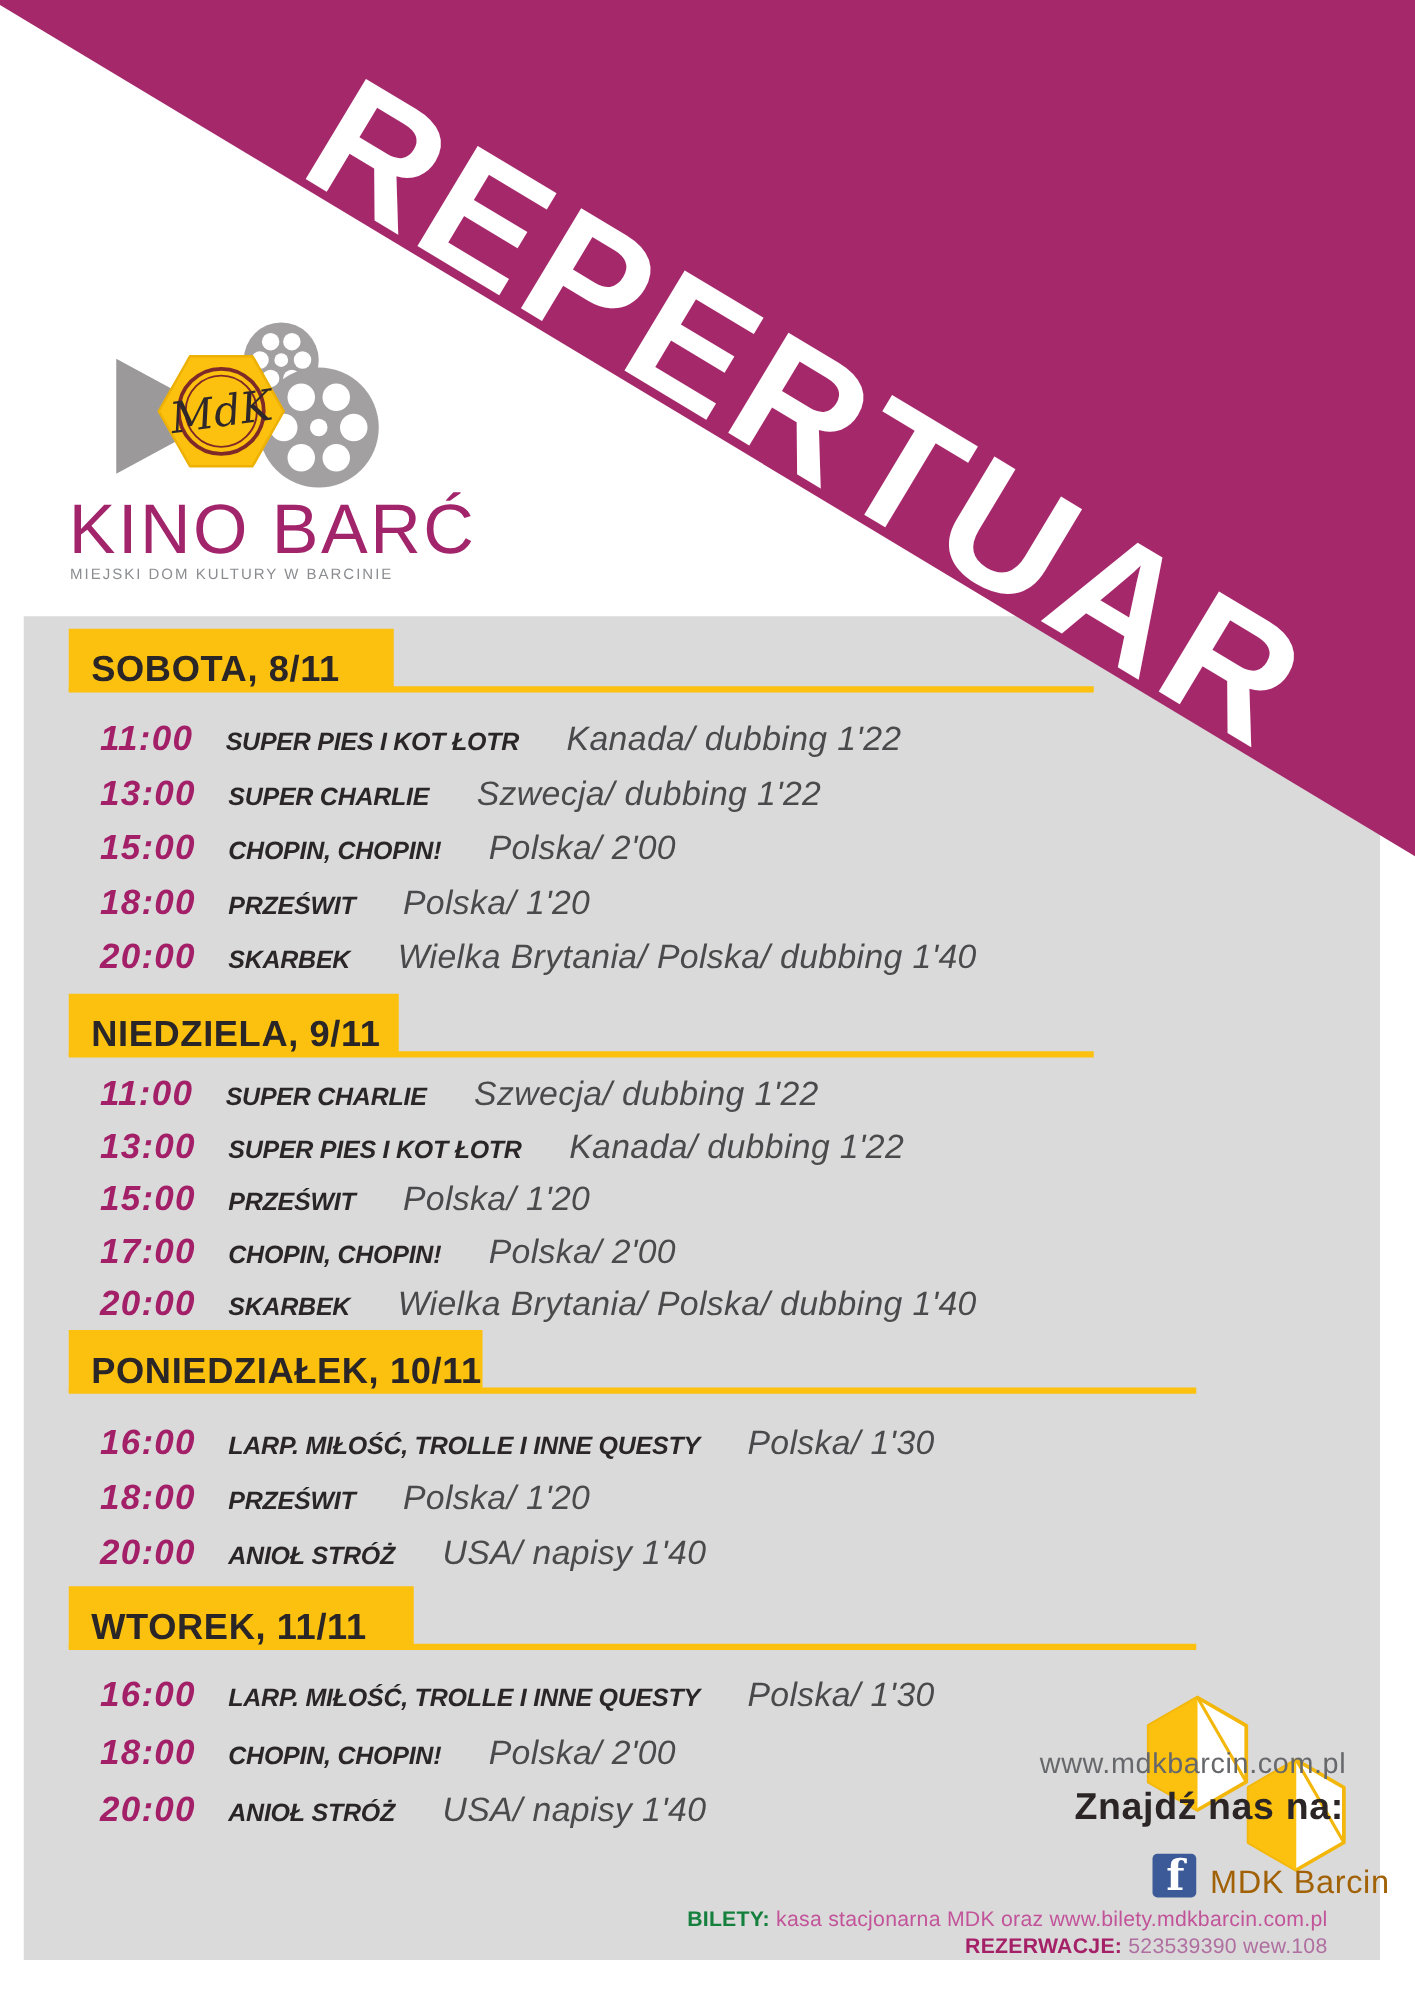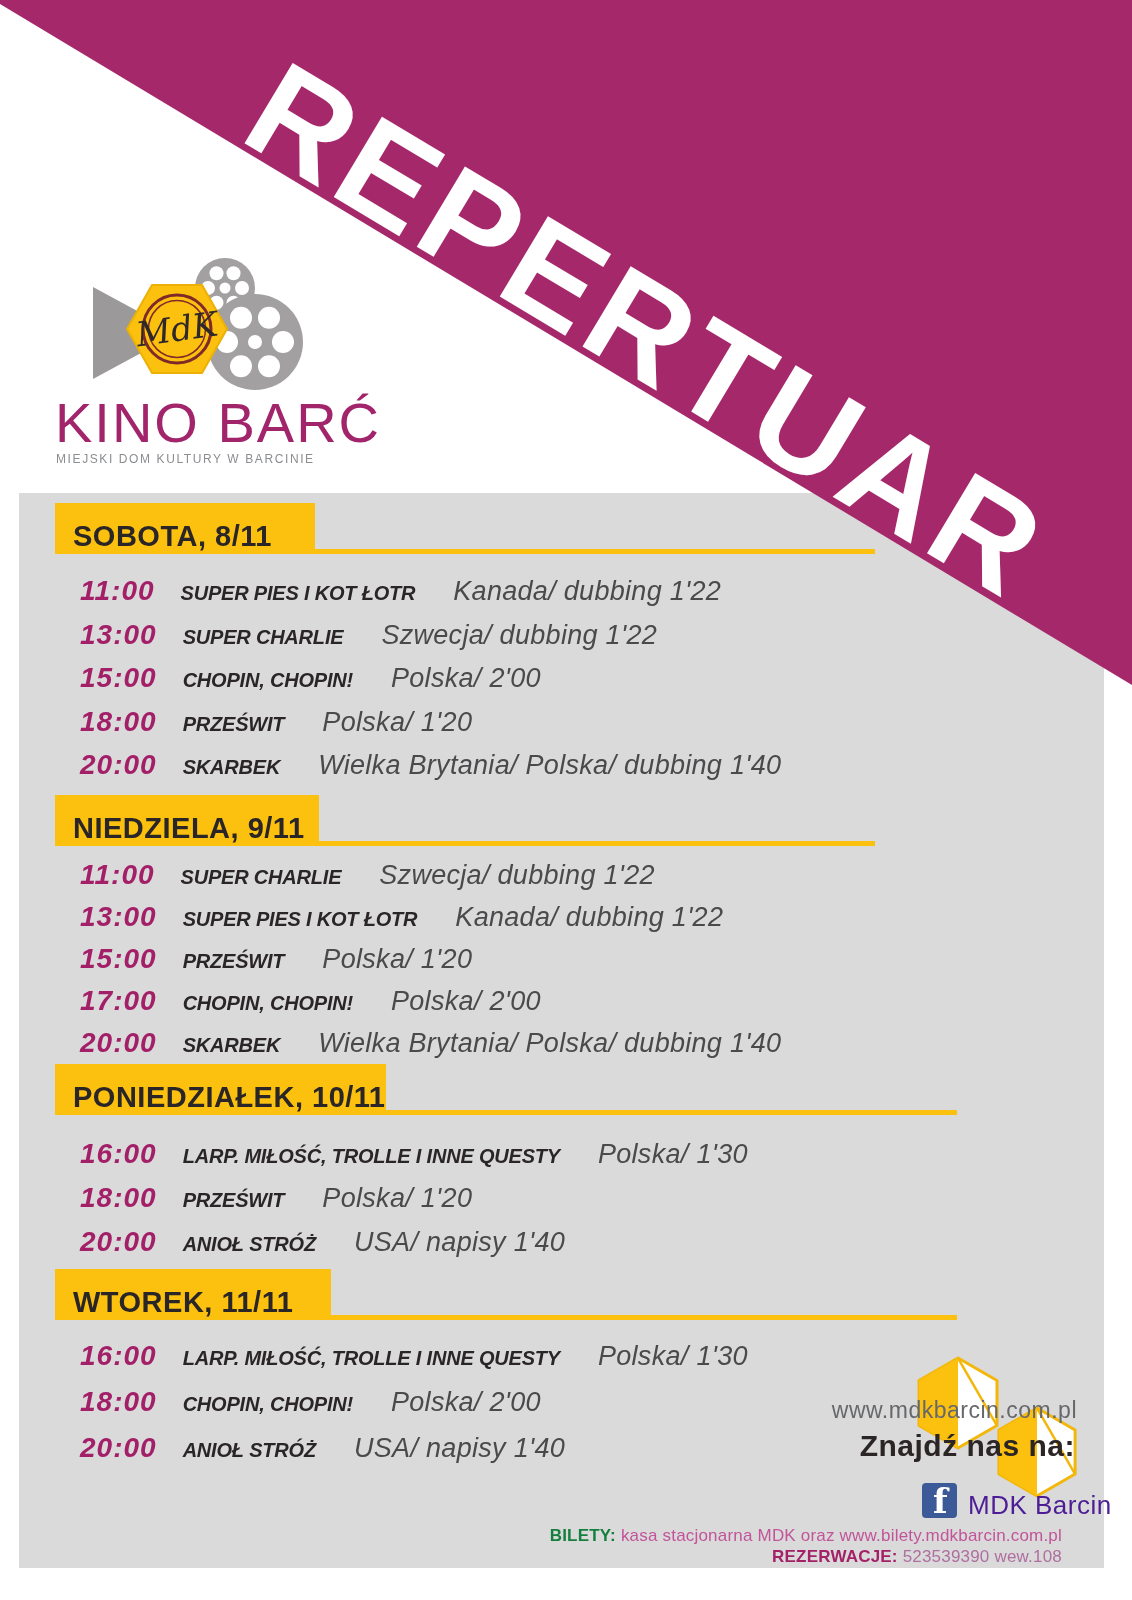--- a/index.html
+++ b/index.html
@@ -51,21 +51,21 @@
   #find-us{right:57px;top:1429px;z-index:3;font-size:30px;font-weight:bold;color:#2B2526;letter-spacing:.5px;}
   #website{right:55px;top:1397px;z-index:3;font-size:23px;color:#66686B;letter-spacing:.5px;}
   #fb-icon{
     left:922px;top:1483px;width:35px;height:35px;background:#3D5A98;border-radius:4px;
     z-index:3;overflow:hidden;
   }
   #fb-icon span{
     position:absolute;left:11px;top:-2px;color:#fff;font-size:34px;font-weight:bold;
     font-family:"DejaVu Serif",serif;
   }
-  #fb-name{left:968px;top:1490px;z-index:3;font-size:26px;color:#4c1d95;letter-spacing:.5px;}
+  #fb-name{left:968px;top:1490px;z-index:3;font-size:26px;color:#a16207;letter-spacing:.5px;}
   #tickets-line{right:70px;top:1526px;z-index:3;font-size:17px;color:#C2549A;letter-spacing:.2px;}
   #tickets-line b{color:#15803d;}
   #reservations-line{right:70px;top:1547px;z-index:3;font-size:17px;color:#AF6FA0;letter-spacing:.2px;}
   #reservations-line b{color:#A42168;}
 </style>
 </head>
 <body>
 
 <div class="abs" id="panel"></div>
 

